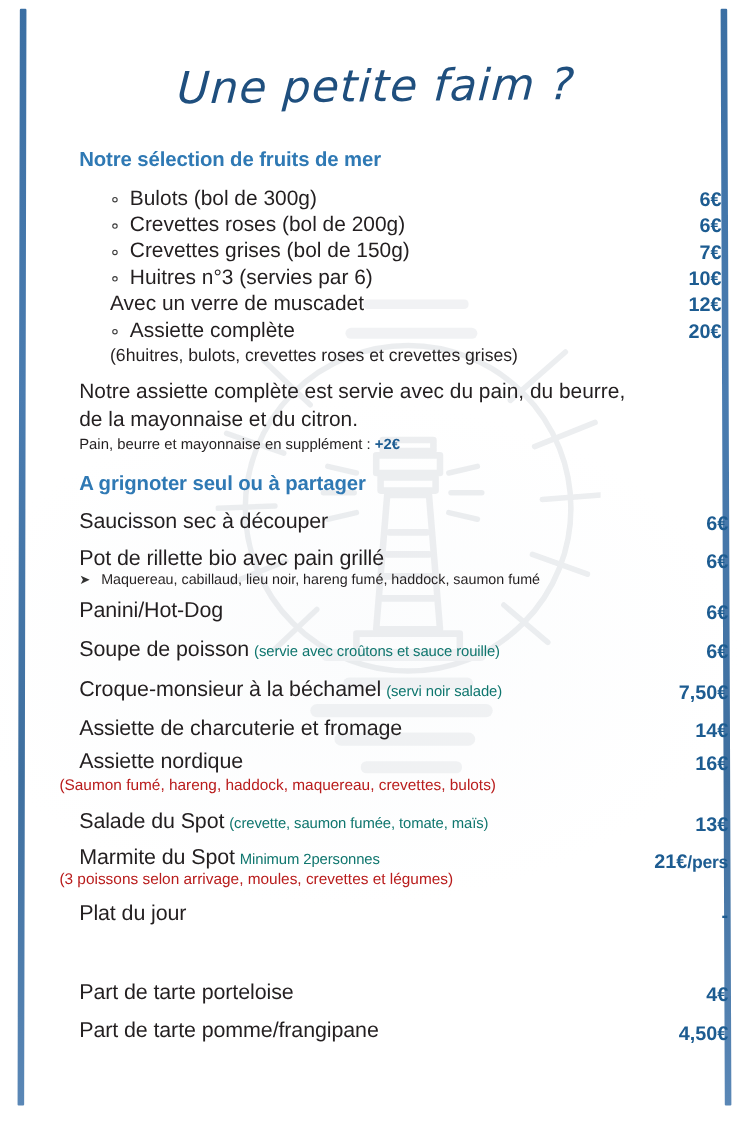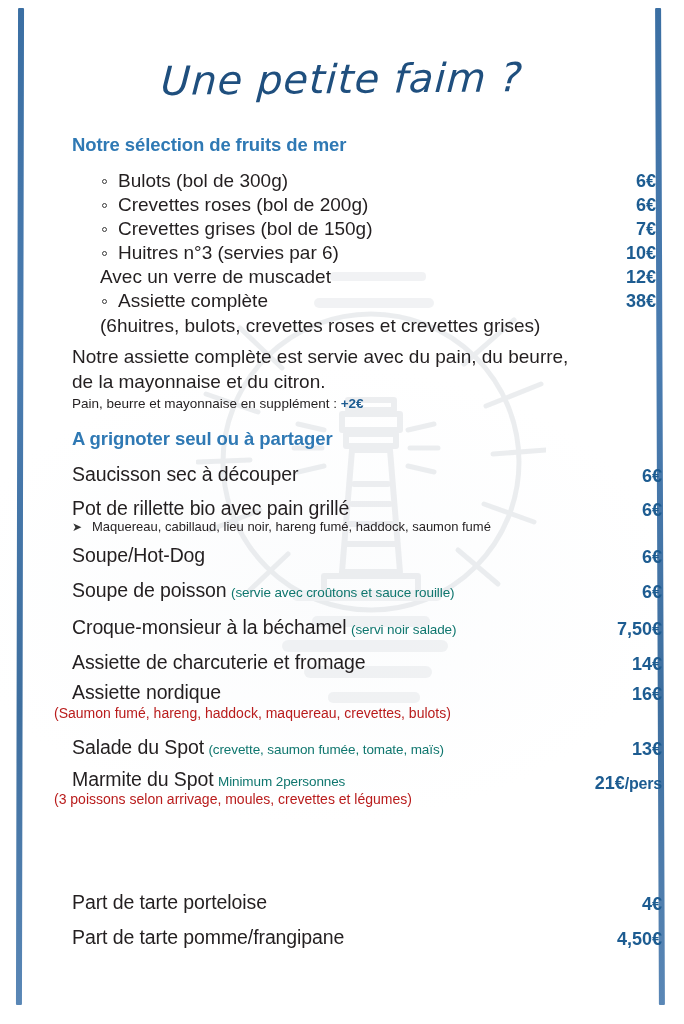--- a/index.html
+++ b/index.html
@@ -91,21 +91,21 @@
     width: 5px; height: 5px;
     border: 1.2px solid #3a3a3a;
     border-radius: 50%;
     box-sizing: border-box;
   }
   .sf-label { position: absolute; left: 46px; top: 0; }
   .sf-label.nobullet { left: 28px; }
   .sf-note {
     position: absolute;
     left: 28px;
-    font-size: 19px;
+    font-size: 16px;
     color: #231f20;
     white-space: nowrap;
   }
 
   .price {
     position: absolute;
     right: 0;
     width: 160px;
     text-align: right;
     font-size: 18px;
@@ -263,21 +263,21 @@
     </div>
 
     <div class="sf-row" style="top:96px;">
       <span class="sf-label nobullet">Avec un verre de muscadet</span>
       <span class="price" style="top:1px;">12€</span>
     </div>
 
     <div class="sf-row" style="top:120px;">
       <span class="sf-bullet"></span>
       <span class="sf-label">Assiette complète</span>
-      <span class="price" style="top:1px;">38€</span>
+      <span class="price" style="top:1px;">20€</span>
     </div>
 
     <div class="sf-note" style="top:145px;">(6huitres, bulots, crevettes roses et crevettes grises)</div>
   </div>
 
   <div class="para" style="top:344px;">Notre assiette complète est servie avec du pain, du beurre,</div>
   <div class="para" style="top:369px;">de la mayonnaise et du citron.</div>
   <div class="para-small" style="top:396px;">
     <span>Pain, beurre et mayonnaise en supplément : </span><b>+2€</b>
   </div>
@@ -291,21 +291,21 @@
 
   <div class="item" style="top:497px;">
     <span class="item-name">Pot de rillette bio avec pain grillé</span>
     <span class="price" style="top:3px;">6€</span>
   </div>
   <div class="item-sub" style="top:519px;">
     <span class="arrow">➤</span><span>Maquereau, cabillaud, lieu noir, hareng fumé, haddock, saumon fumé</span>
   </div>
 
   <div class="item" style="top:544px;">
-    <span class="item-name">Soupe/Hot-Dog</span>
+    <span class="item-name">Panini/Hot-Dog</span>
     <span class="price" style="top:3px;">6€</span>
   </div>
 
   <div class="item" style="top:579px;">
     <span class="item-name">Soupe de poisson</span>
     <span class="item-desc">(servie avec croûtons et sauce rouille)</span>
     <span class="price" style="top:3px;">6€</span>
   </div>
 
   <div class="item" style="top:616px;">
@@ -331,20 +331,24 @@
     <span class="price" style="top:3px;">13€</span>
   </div>
 
   <div class="item" style="top:768px;">
     <span class="item-name">Marmite du Spot</span>
     <span class="item-desc">Minimum 2personnes</span>
     <span class="price" style="top:5px;"><span>21€</span><span class="per">/pers</span></span>
   </div>
   <div class="item-sub2" style="top:791px;">(3 poissons selon arrivage, moules, crevettes et légumes)</div>
 
+  <div class="item" style="top:819px;">
+    <span class="item-name">Plat du jour</span>
+    <span class="price" style="top:3px;">-</span>
+  </div>
 
 
   <div class="item" style="top:891px;">
     <span class="item-name">Part de tarte porteloise</span>
     <span class="price" style="top:3px;">4€</span>
   </div>
 
   <div class="item" style="top:926px;">
     <span class="item-name">Part de tarte pomme/frangipane</span>
     <span class="price" style="top:3px;">4,50€</span>

